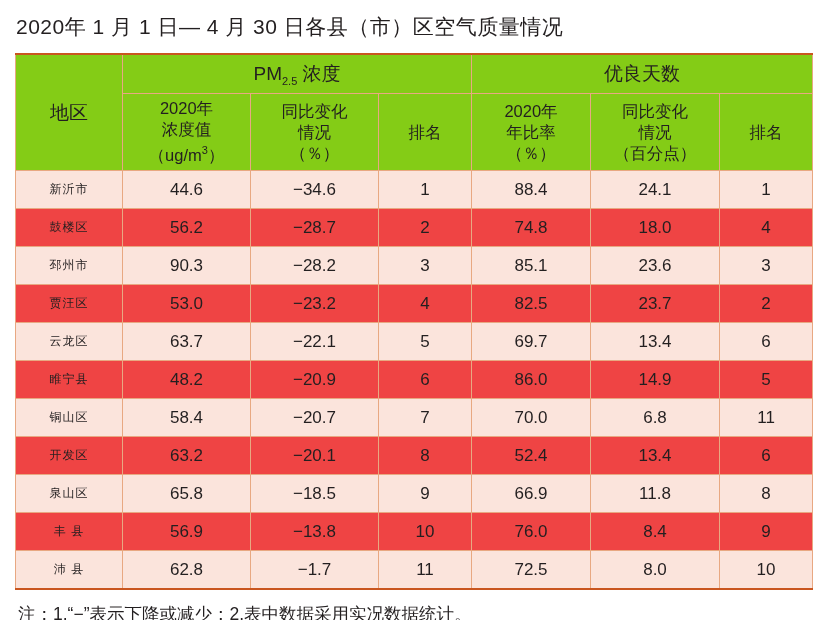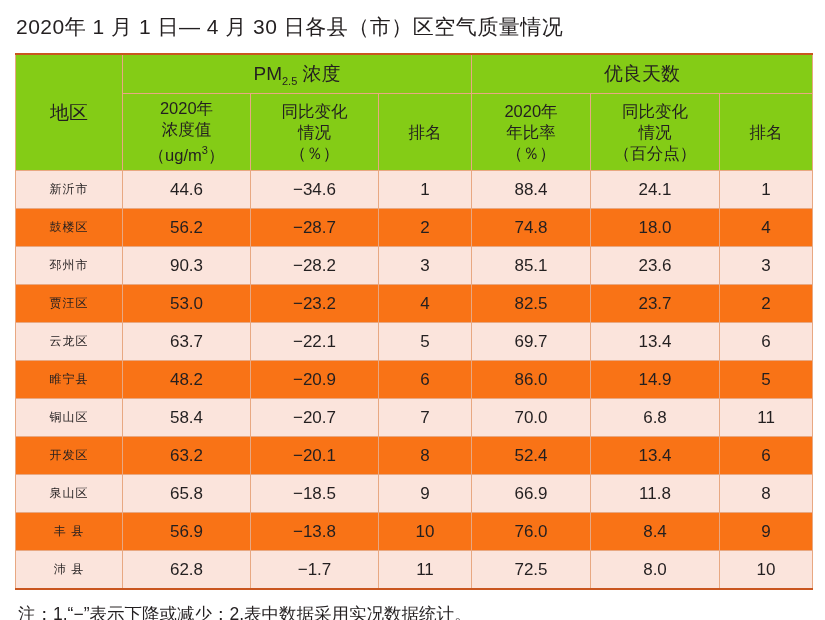--- a/index.html
+++ b/index.html
@@ -71,21 +71,21 @@
     vertical-align: super;
   }
   tbody tr td {
     height: 37px;
     font-size: 17px;
   }
   tbody tr.odd td {
     background: #fbe4dc;
   }
   tbody tr.even td {
-    background: #f97316;
+    background: #ef4444;
   }
   td.region {
     font-size: 12px;
     letter-spacing: 1px;
     margin-left: 40px;
   }
   .note {
     margin-top: 11px;
     margin-left: 4px;
     font-size: 17.5px;

